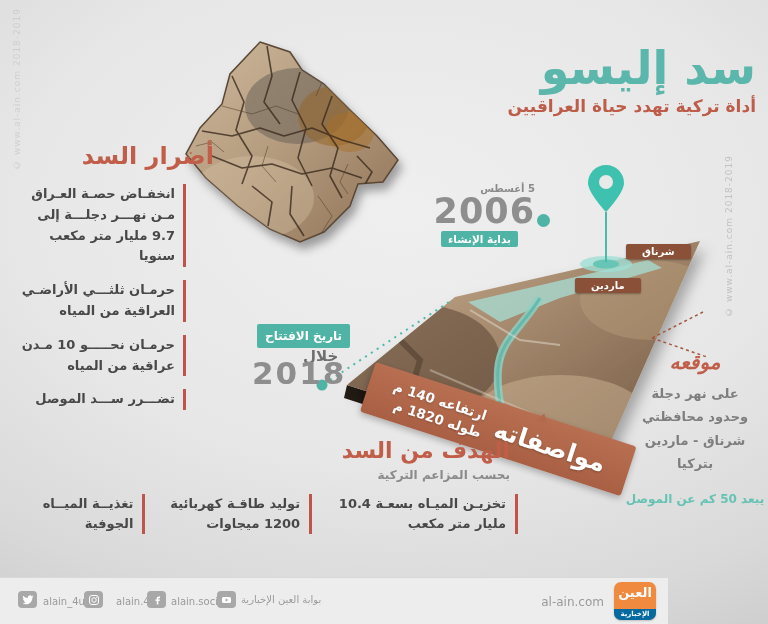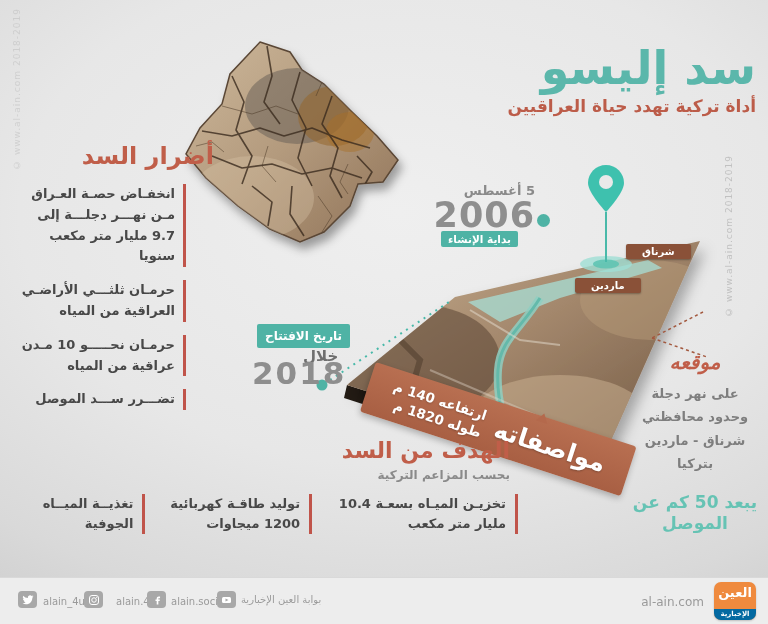--- a/index.html
+++ b/index.html
@@ -15,21 +15,21 @@
   .title-block{right:12px;top:44px;text-align:right;}
   .main-title{font-size:46px;font-weight:bold;color:#5bb7ab;line-height:1.05;}
   .sub-title{font-size:17px;font-weight:bold;color:#bc5c49;margin-top:4px;}
   
   .damages{left:18px;top:142px;width:196px;direction:rtl;text-align:right;}
   .damages-heading{font-size:24px;font-weight:bold;color:#c05e49;margin-bottom:14px;}
   .damage-item{font-size:13px;font-weight:bold;color:#484848;line-height:1.6;
     border-right:3px solid #c0544a;padding-right:8px;margin-bottom:13px;margin-right:28px;}
   
   .const-block{left:443px;top:183px;width:92px;text-align:right;direction:rtl;}
-  .const-date{font-size:13px;font-weight:bold;color:#8a8a8a;}
+  .const-date{font-size:10px;font-weight:bold;color:#8a8a8a;}
   .const-year{font-size:35px;font-weight:bold;color:#8e8e8e;line-height:1;letter-spacing:1px;}
   .const-dot{left:537px;top:214px;width:13px;height:13px;border-radius:50%;background:#4fb3a5;}
   .badge-teal{display:inline-block;background:#4fb3a5;color:#fff;font-weight:bold;border-radius:2px;}
   .const-badge{left:441px;top:231px;font-size:10.5px;padding:2px 7px;}
   
   .open-badge{left:257px;top:324px;font-size:12px;padding:5px 8px;}
   .open-label{left:303px;top:347px;font-size:15px;font-weight:bold;color:#6f6f6f;}
   .open-year{left:252px;top:355px;font-size:31px;font-weight:bold;color:#8e8e8e;letter-spacing:2px;}
   
   .ribbon{left:376px;top:362px;width:254px;height:52px;transform:rotate(18deg);transform-origin:0 0;
@@ -40,31 +40,31 @@
   .ribbon-specs{display:flex;flex-direction:column;gap:2px;text-align:right;}
   .ribbon-spec{font-size:13.5px;font-weight:bold;color:#fff;white-space:nowrap;text-shadow:0 1px 2px rgba(0,0,0,.2);}
   
   .map-badge{background:#8a5138;color:#fff;font-size:10px;font-weight:bold;padding:2px 16px;border-radius:2px;direction:rtl;white-space:nowrap;box-shadow:0 1px 2px rgba(0,0,0,.3);}
   .badge-sirnak{left:626px;top:244px;}
   .badge-mardin{left:575px;top:278px;}
   
   .location{left:622px;top:350px;width:146px;text-align:center;direction:rtl;}
   .loc-heading{font-size:20px;font-weight:bold;color:#c05e49;margin-bottom:8px;font-style:italic;}
   .loc-line{font-size:13px;font-weight:bold;color:#7e7e7e;line-height:1.8;}
-  .loc-distance{margin-top:16px;font-size:17px;font-weight:bold;color:#66c3b4;line-height:1.25;}
+  .loc-distance{margin-top:16px;font-size:12px;font-weight:bold;color:#66c3b4;line-height:1.25;}
   
   .purpose-head{left:240px;top:438px;width:270px;text-align:right;direction:rtl;}
   .purpose-heading{font-size:22px;font-weight:bold;color:#c05e49;}
   .purpose-sub{font-size:12px;font-weight:bold;color:#8a8a8a;margin-top:5px;}
   .purpose-items{left:8px;top:494px;width:510px;display:flex;direction:rtl;}
   .purpose-item{font-size:13px;font-weight:bold;color:#484848;line-height:1.55;text-align:right;
     border-right:3px solid #c0544a;padding-right:9px;margin-left:10px;}
   .pi-0{width:188px;} .pi-1{width:148px;} .pi-2{width:118px;}
   
-  .footer{left:0;bottom:0;width:768px;height:46px;background:#ededed;border-top:1px solid #d9d9d9;}
+  .footer{left:0;bottom:0;width:668px;height:46px;background:#ededed;border-top:1px solid #d9d9d9;}
   .soc-icon{position:absolute;width:19px;height:17px;background:#a8a8a8;border-radius:4px;display:flex;align-items:center;justify-content:center;}
   .soc-label{position:absolute;font-size:10px;color:#9a9a9a;}
   .ar-label{direction:rtl;}
   .website{position:absolute;right:64px;top:17px;font-size:12px;color:#9a9a9a;}
   .logo{position:absolute;right:12px;top:4px;width:42px;height:38px;background:#ef8a3e;border-radius:7px;overflow:hidden;box-shadow:0 1px 2px rgba(0,0,0,.2);}
   .logo-name{position:absolute;top:3px;left:0;width:100%;text-align:center;color:#fff;font-size:13px;font-weight:bold;direction:rtl;}
   .logo-tag{position:absolute;bottom:0;left:0;width:100%;height:11px;background:#0369a1;color:#fff;font-size:7px;font-weight:bold;text-align:center;line-height:11px;direction:rtl;}
   svg{display:block;}
 </style>
 </head>

